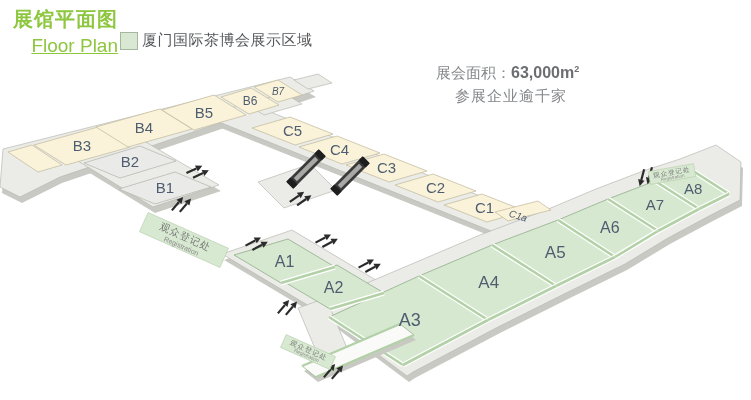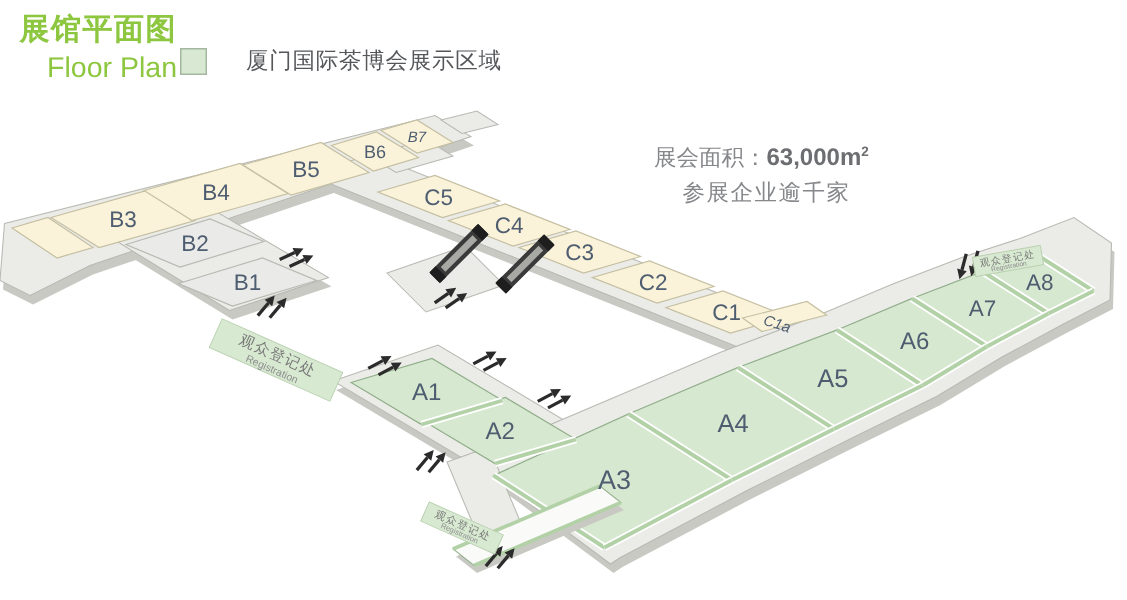--- a/index.html
+++ b/index.html
@@ -1,24 +1,24 @@
 <!DOCTYPE html>
 <html><head>
 <meta charset="utf-8">
 <style>
   html,body{margin:0;padding:0;background:#fff;}
   .stage{position:relative;width:751px;height:400px;background:#ffffff;overflow:hidden;
          font-family:"Liberation Sans","DejaVu Sans",sans-serif;text-align:right;}
   .hdr{position:absolute;left:13px;top:6px;}
   .t-cn{font-size:20px;font-weight:bold;color:#8dc63f;letter-spacing:1px;}
-  .t-en{font-size:19px;color:#8dc63f;margin-top:2px;}
+  .t-en{font-size:19px;color:#8dc63f;margin-top:2px;text-decoration:underline;}
   .legend{position:absolute;left:120px;top:31px;display:flex;align-items:center;}
   .sw{display:inline-block;width:16px;height:16px;background:#d9e8d3;border:1px solid #a3b89e;}
-  .lt{font-size:15px;color:#55575a;margin-left:26px;letter-spacing:0.5px;}
-  .stats{position:absolute;left:0;top:0;width:751px;height:160px;pointer-events:none;margin-top:32px;}
+  .lt{font-size:15px;color:#55575a;margin-left:4px;letter-spacing:0.5px;}
+  .stats{position:absolute;left:0;top:0;width:751px;height:160px;pointer-events:none;}
   .stats div{position:absolute;font-size:15px;color:#85878a;white-space:nowrap;}
   .stats b{font-size:16px;color:#6d6e71;}
   .stats sup{font-size:9px;color:#6d6e71;font-weight:bold;}
   .s1{left:436px;top:64px;}
   .s2{left:455px;top:87px;letter-spacing:1px;}
   .s3{left:501px;top:124px;}
   svg{position:absolute;left:0;top:0;}
 </style>
 </head>
 <body>

